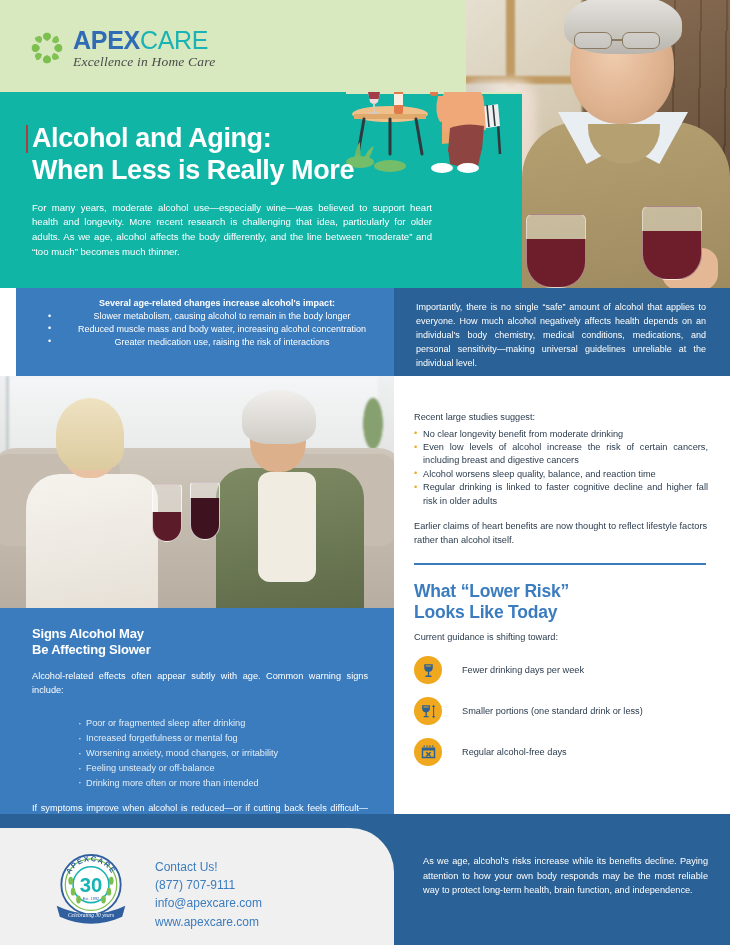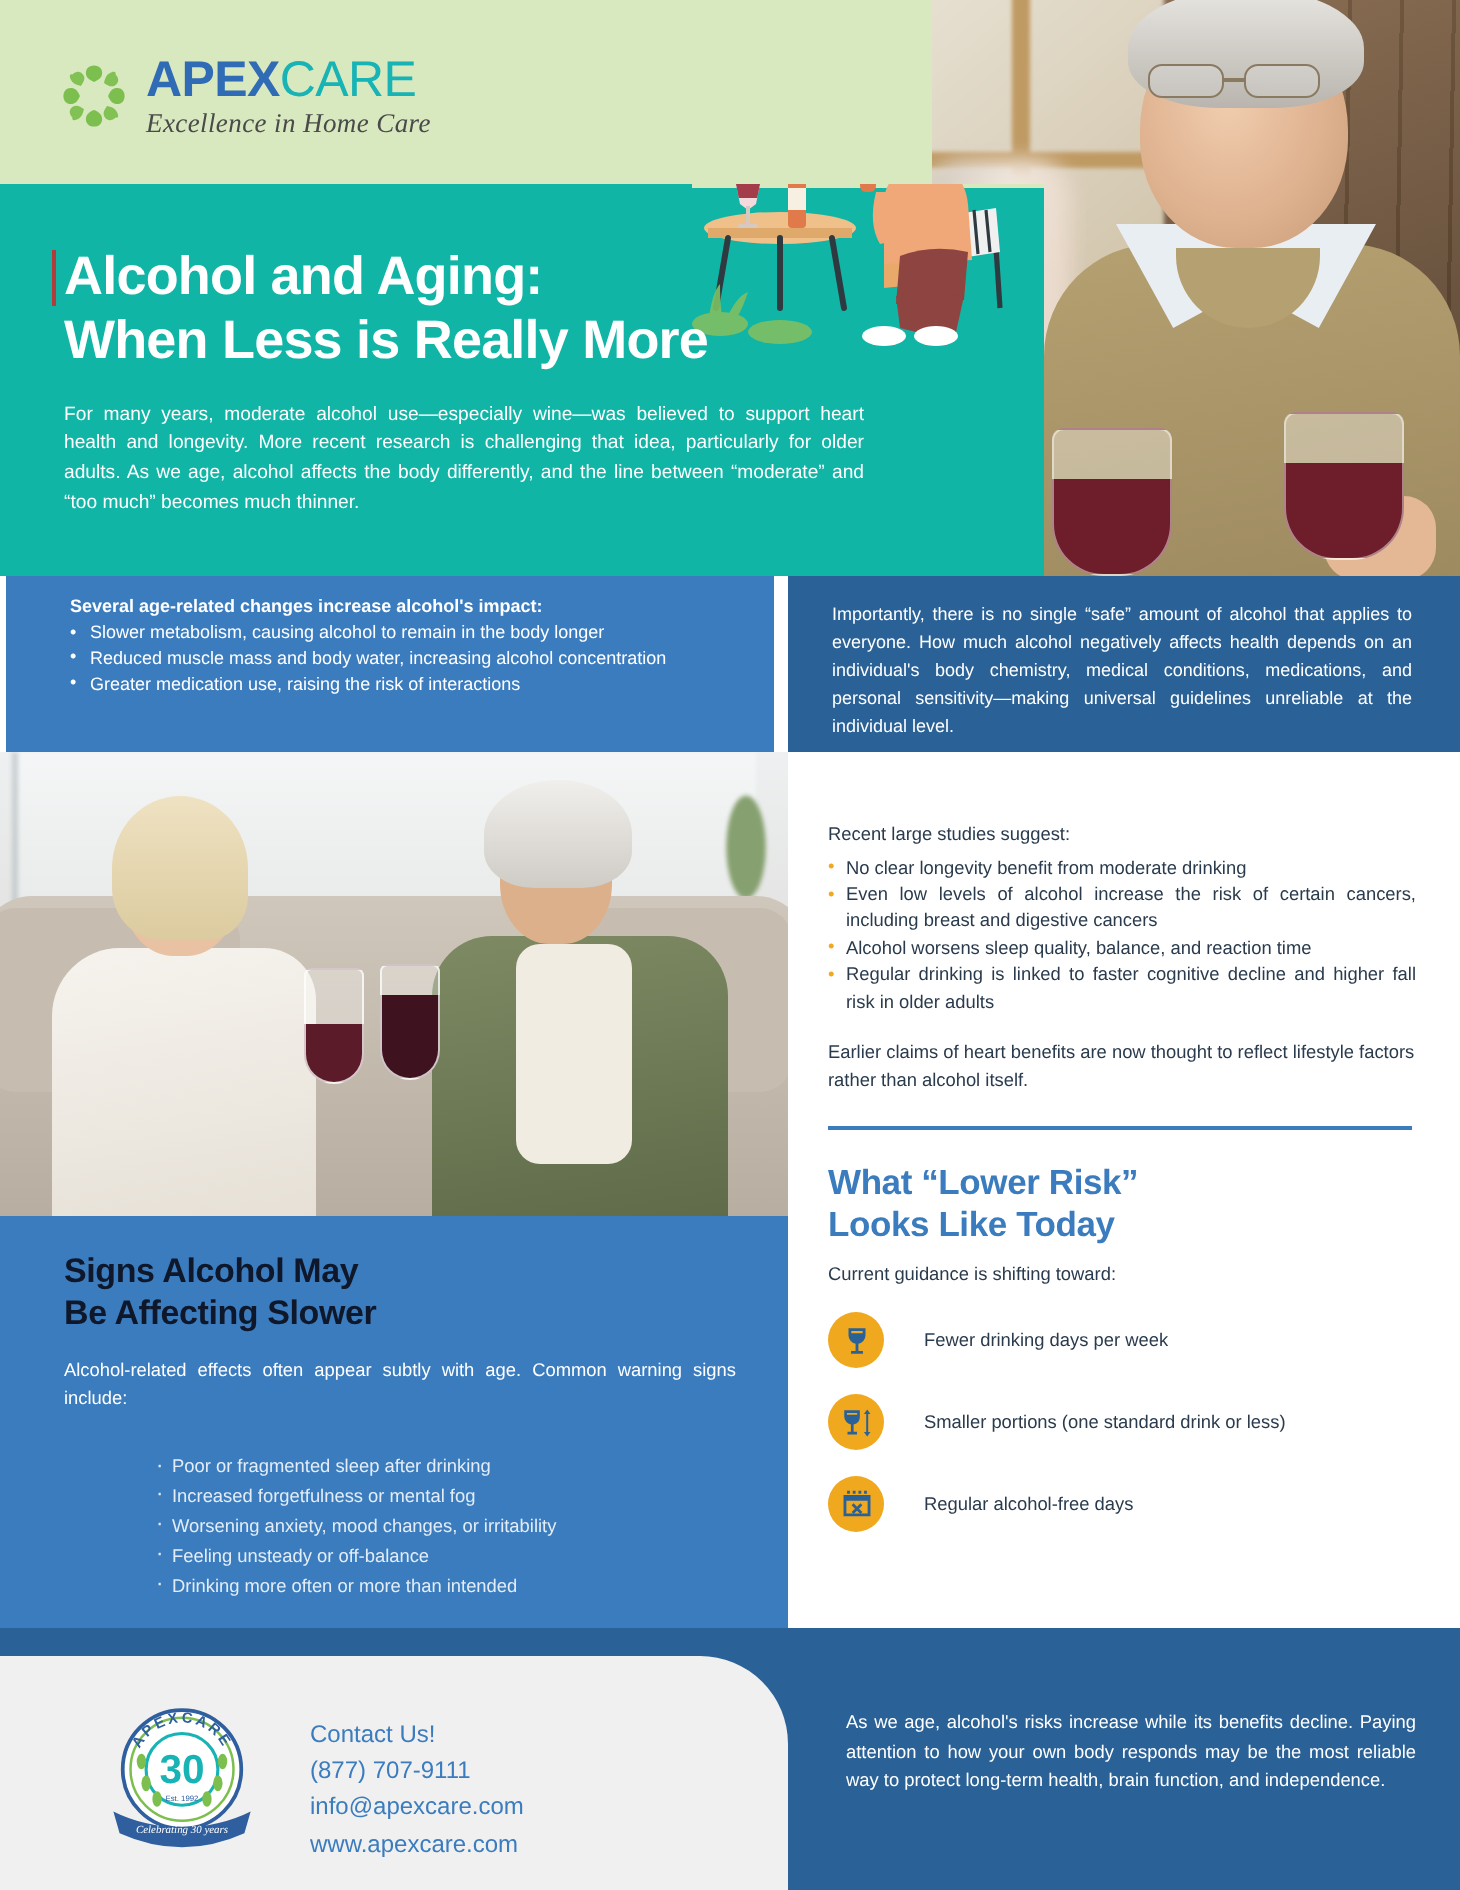--- a/index.html
+++ b/index.html
@@ -122,22 +122,23 @@
     background: #e4b895; border-radius: 16px;
   }
   .hp-blur {
     position: absolute; left: -4px; top: 80px; width: 74px; height: 208px;
     background: linear-gradient(100deg,#cfc6bb,#efe6dc 40%, #e4cdbb 100%);
     filter: blur(5px); border-radius: 20px;
   }
 
   
   .strip-left {
-    position: absolute; left: 3px; top: 288px; width: 384px; height: 88px;
+    position: absolute; left: 16px; top: 288px; width: 384px; height: 88px;
     background: #3b7cbe;
+    text-align: center;
   }
   .strip-right {
     position: absolute; left: 394px; top: 288px; width: 336px; height: 88px;
     background: #2a6196;
   }
   .strip-left .si { padding: 10px 14px 0 32px; }
   .strip-head {
     color: #ffffff; font-size: 9px; font-weight: bold; margin-bottom: 2px;
   }
   .strip-ul { list-style: none; }
@@ -246,21 +247,21 @@
     background: #f0a81e; display: flex; align-items: center; justify-content: center;
   }
   .guide-label { font-size: 9.2px; color: #2a3b4d; }
 
   
   .signs {
     position: absolute; left: 0; top: 608px; width: 394px; height: 206px;
     background: #3b7cbe; padding: 18px 22px 0 32px;
   }
   .signs h2 {
-    color: #0f172a; font-size: 17px; font-weight: bold; line-height: 1.22;
+    color: #ffffff; font-size: 13px; font-weight: bold; line-height: 1.22;
     letter-spacing: -0.2px;
   }
   .signs-lead {
     margin-top: 12px; color: #ffffff; font-size: 9.2px; line-height: 1.5; text-align: justify;
     width: 336px;
   }
   .signs-ul { list-style: none; margin: 19px 0 0 46px; }
   .signs-ul li {
     color: #e4edf6; font-size: 9.2px; line-height: 1.62;
     padding-left: 8px; position: relative;

